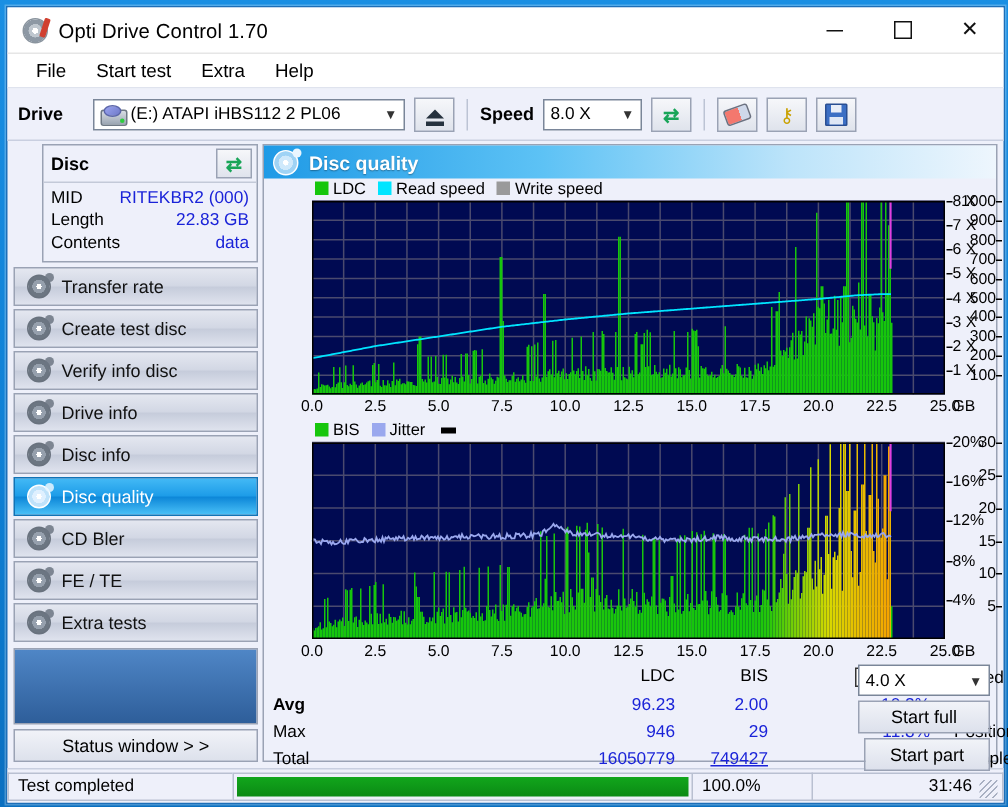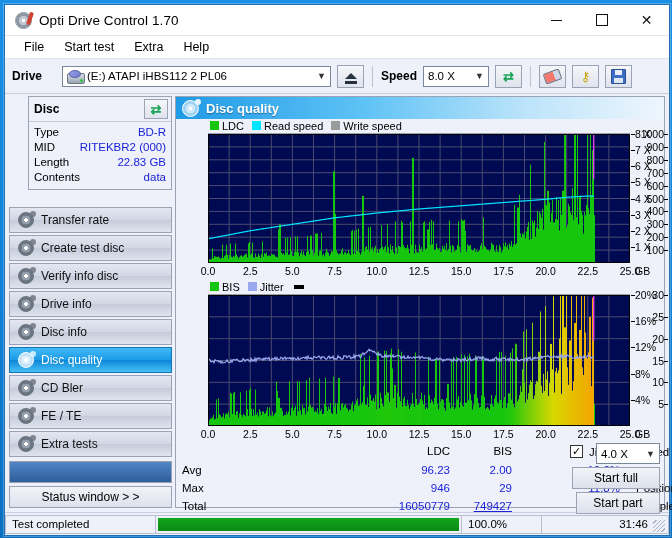--- a/index.html
+++ b/index.html
@@ -31,21 +31,21 @@
 
   
   .drivebar{height:34px;background:#eef0fa;display:flex;align-items:center;padding:0 6px;gap:6px;flex:0 0 auto;
             border-bottom:1px solid #c9cfe0;}
   .lbl-bold{font-size:12px;font-weight:bold;color:#000;}
   .combo{height:21px;background:#fff;border:1px solid #7a8699;display:flex;align-items:center;
          font-size:11.5px;color:#000;padding:0 0 0 4px;box-sizing:border-box;}
   .combo .cval{flex:1;white-space:nowrap;overflow:hidden;}
   .combo .carrow{width:17px;height:19px;display:flex;align-items:center;justify-content:center;
                  font-size:9px;color:#333;}
-  .combo-drive{width:269px;}
+  .combo-drive{width:208px;}
   .combo-speed{width:66px;}
   .drive-ico{width:17px;height:13px;position:relative;margin-right:3px;flex:0 0 auto;}
   .drive-ico .body{position:absolute;left:0;top:3px;width:16px;height:9px;border-radius:2px;
                    background:linear-gradient(180deg,#d8dde4,#9ba5b2);border:1px solid #6e7884;}
   .drive-ico .cap{position:absolute;left:2px;top:0px;width:10px;height:6px;border-radius:50%;
                   background:linear-gradient(135deg,#9aa3f0,#6f79c8);border:1px solid #5b65a8;}
   .drive-ico .led{position:absolute;right:1px;bottom:1px;width:3px;height:3px;background:#2ecc40;border-radius:50%;}
   .tbtn{width:27px;height:23px;background:linear-gradient(180deg,#f6f7fa,#dfe3ec);border:1px solid #9aa2b4;
         display:flex;align-items:center;justify-content:center;box-sizing:border-box;}
   .sep{width:1px;height:21px;background:#bcc3d4;margin:0 2px;}
@@ -76,21 +76,21 @@
   .drow .v{color:#1a23d8;}
   .label-row{display:flex;align-items:center;gap:4px;margin-top:3px;}
   .label-row .k{font-size:11.5px;width:40px;}
   .label-input{flex:1;height:18px;background:#fff;border:1px solid #7a8699;box-sizing:border-box;}
   .cd-btn{width:25px;height:21px;background:linear-gradient(180deg,#f6f7fa,#dfe3ec);border:1px solid #9aa2b4;
           display:flex;align-items:center;justify-content:center;box-sizing:border-box;}
   .cd-mini{width:15px;height:15px;border-radius:50%;border:1px solid #9a8a20;
            background:radial-gradient(circle at 50% 50%,#fff 0 16%,#e8e06a 17% 44%,#cfc33c 45% 72%,#f2ecae 73% 100%);}
 
   
-  .nav{flex:1;display:flex;flex-direction:column;gap:2px;margin-top:14px;}
+  .nav{flex:1;display:flex;flex-direction:column;gap:2px;}
   .nav-item{height:26px;display:flex;align-items:center;gap:7px;padding-left:8px;box-sizing:border-box;
             background:linear-gradient(180deg,#e4e7f0 0%,#d2d7e4 48%,#c6ccdb 52%,#dfe3ee 100%);
             border:1px solid #9aa2b4;font-size:12px;color:#111;}
   .nav-item.active{background:linear-gradient(180deg,#43b9f5 0%,#1d9ce8 48%,#0d87d8 52%,#49c0f7 100%);
                    border-color:#1273b5;color:#fff;font-weight:normal;}
   .nav-ico{width:14px;height:14px;border-radius:50%;flex:0 0 auto;position:relative;
            background:radial-gradient(circle at 50% 50%,#fff 0 17%,#96a0ad 18% 45%,#6c7682 46% 74%,#aeb7c2 75% 100%);
            border:1px solid #69727e;}
   .nav-item.active .nav-ico{background:radial-gradient(circle at 50% 50%,#fff 0 17%,#dff0ff 18% 45%,#bfe2fa 46% 74%,#fff 75% 100%);
            border-color:#fff;}
@@ -221,24 +221,20 @@
     <div class="left">
 
       <div class="panel disc-panel">
         <div class="disc-head">
           <span class="t">Disc</span>
           <span class="tbtn" style="width:24px;height:20px;">
             <span class="refresh">⇄</span>
           </span>
         </div>
         <div class="disc-rows">
-          <div class="drow">
-            <span class="k">Type</span>
-            <span class="v">BD-R</span>
-          </div>
           <div class="drow">
             <span class="k">MID</span>
             <span class="v">RITEKBR2 (000)</span>
           </div>
           <div class="drow">
             <span class="k">Length</span>
             <span class="v">22.83 GB</span>
           </div>
           <div class="drow">
             <span class="k">Contents</span>
@@ -1227,41 +1223,41 @@
                   <div class="axis-lbl" style="left: 459px; top: 135px;">GB</div>
                 </div>
           </div>
 
           <div class="stats">
             <div class="st hdr" style="left:218px;top:2px;width:56px;">LDC</div>
             <div class="st hdr" style="left:280px;top:2px;width:56px;">BIS</div>
             <div class="chk" style="left:394px;top:2px;">✓</div>
             <div class="st k" style="left:413px;top:3px;">Jitter</div>
 
-            <div class="st k" style="left:6px;top:21px;">Avg</div>
+            <div class="st k" style="left:6px;top:21px;font-weight:bold;">Avg</div>
             <div class="st v" style="left:196px;top:21px;width:78px;">96.23</div>
             <div class="st v" style="left:280px;top:21px;width:56px;">2.00</div>
             <div class="st v" style="left:388px;top:21px;width:56px;">10.2%</div>
 
             <div class="st k" style="left:6px;top:39px;">Max</div>
             <div class="st v" style="left:196px;top:39px;width:78px;">946</div>
             <div class="st v" style="left:280px;top:39px;width:56px;">29</div>
             <div class="st v" style="left:388px;top:39px;width:56px;">11.8%</div>
 
             <div class="st k" style="left:6px;top:57px;">Total</div>
             <div class="st v" style="left:196px;top:57px;width:78px;">16050779</div>
             <div class="st v" style="left:280px;top:57px;width:56px;text-decoration:underline;">749427</div>
 
             <div class="st k" style="left:460px;top:3px;">Speed</div>
 
             <div class="st k" style="left:460px;top:39px;">Position</div>
 
             <div class="st k" style="left:460px;top:57px;">Samples</div>
 
-            <div class="combo" style="position:absolute;left:396px;top:0px;width:64px;left:auto;right:4px;">
+            <div class="combo" style="position:absolute;left:396px;top:0px;width:88px;left:auto;right:4px;">
               <span class="cval">4.0 X</span>
               <span class="carrow">▼</span>
             </div>
             <div class="btn-s" style="right:4px;top:24px;width:88px;">Start full</div>
             <div class="btn-s" style="right:4px;top:49px;width:84px;">Start part</div>
           </div>
 
         </div>
       </div>
       <div style="height:4px;"></div>

